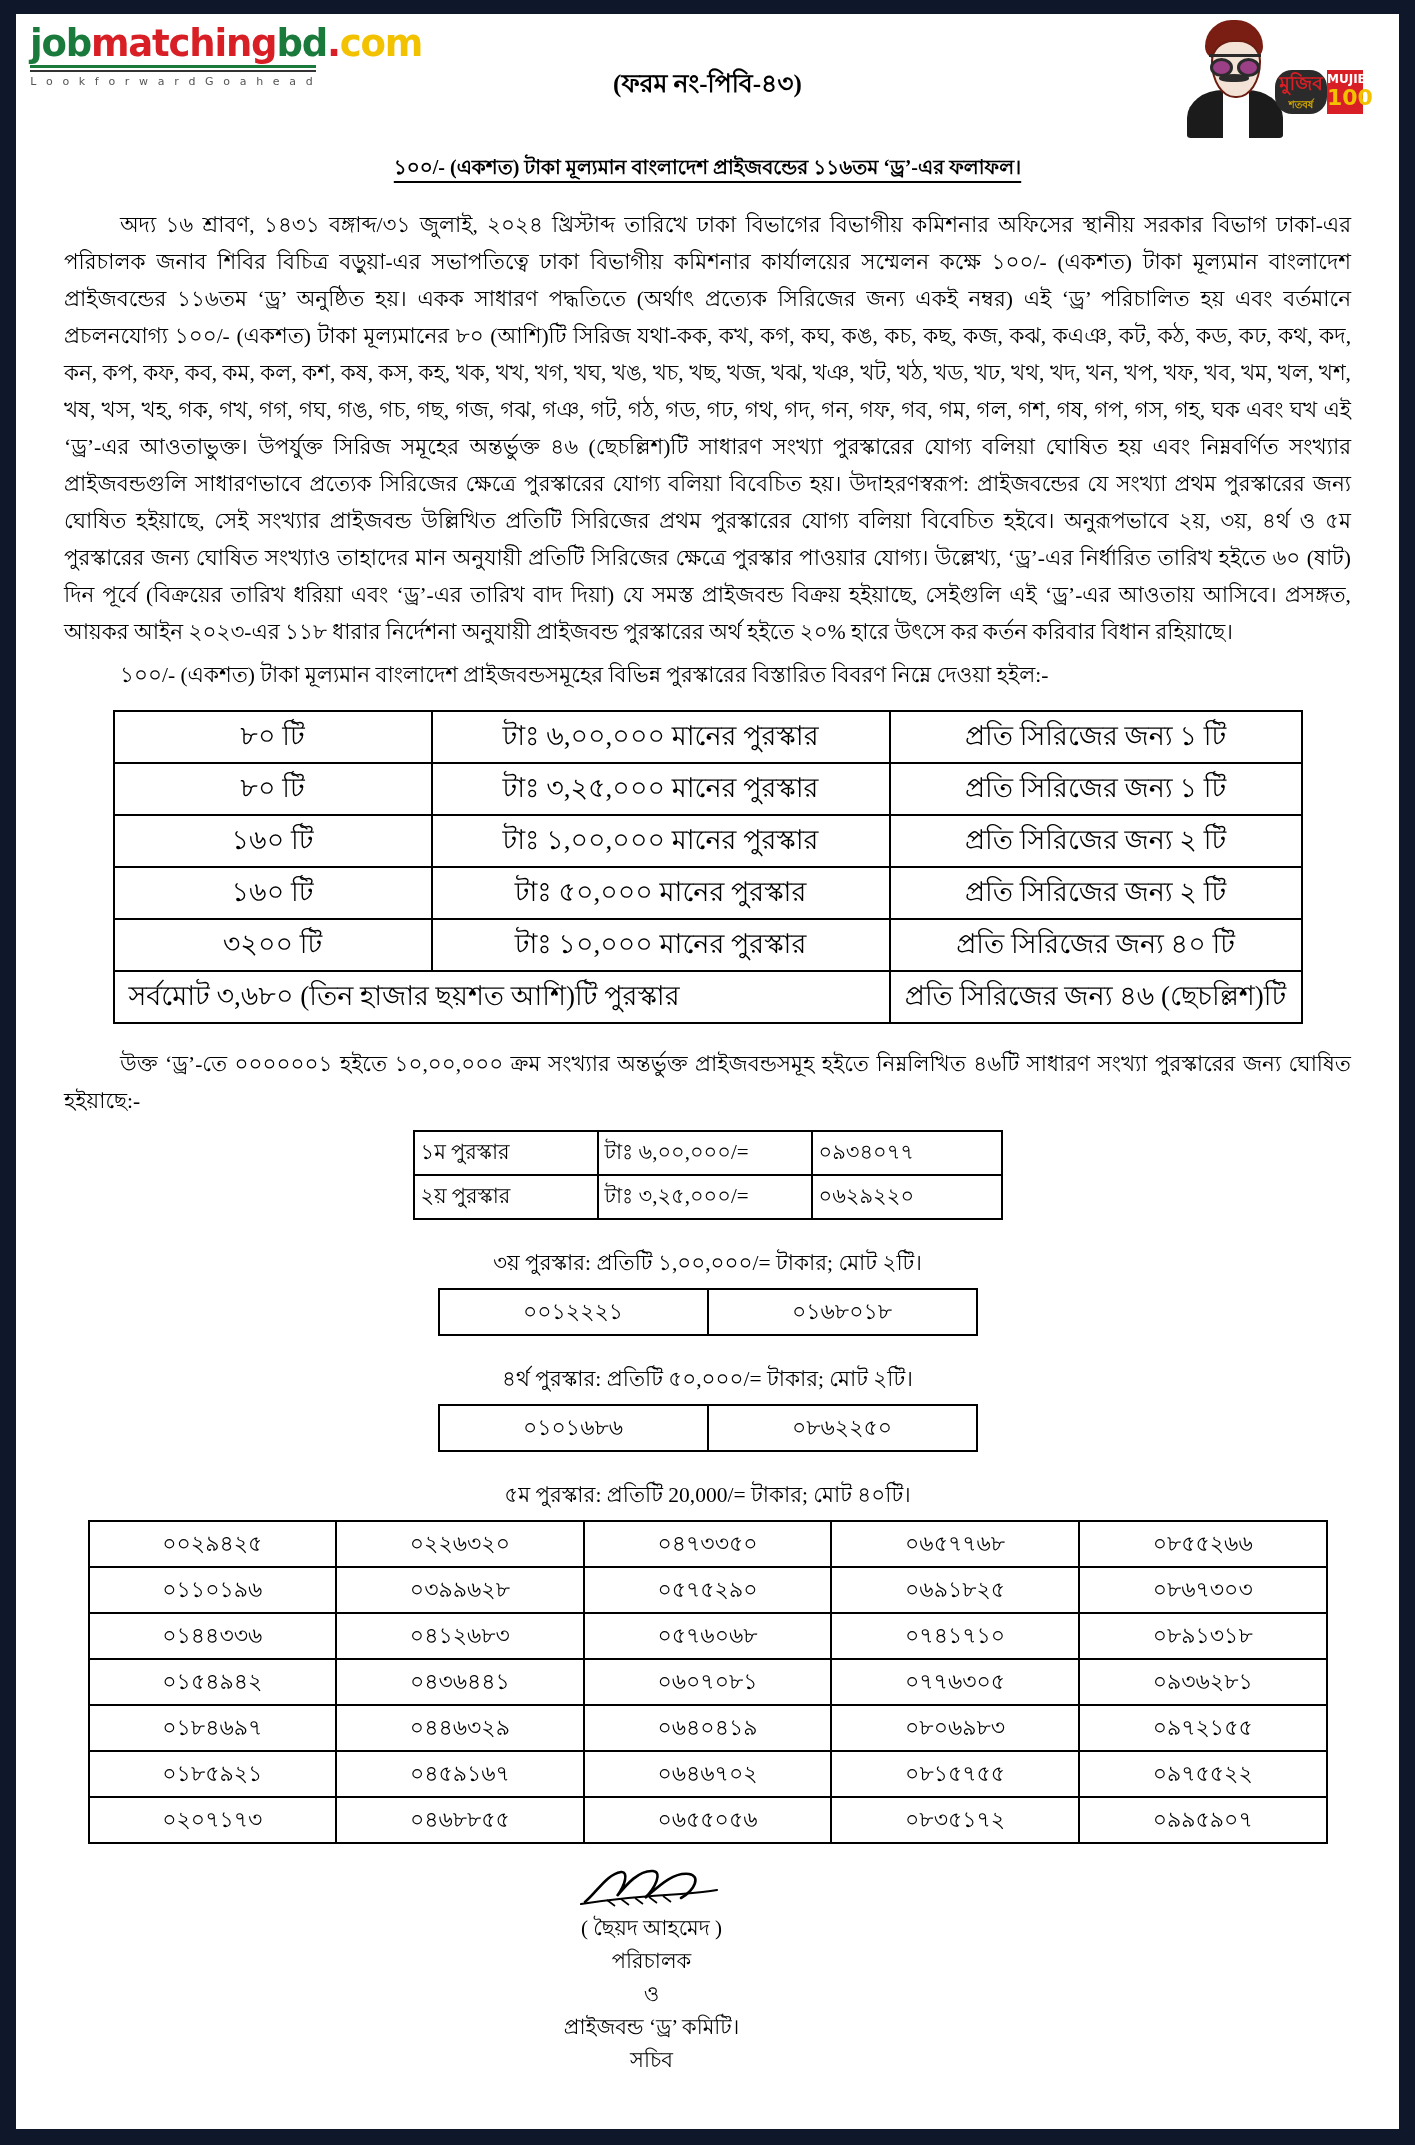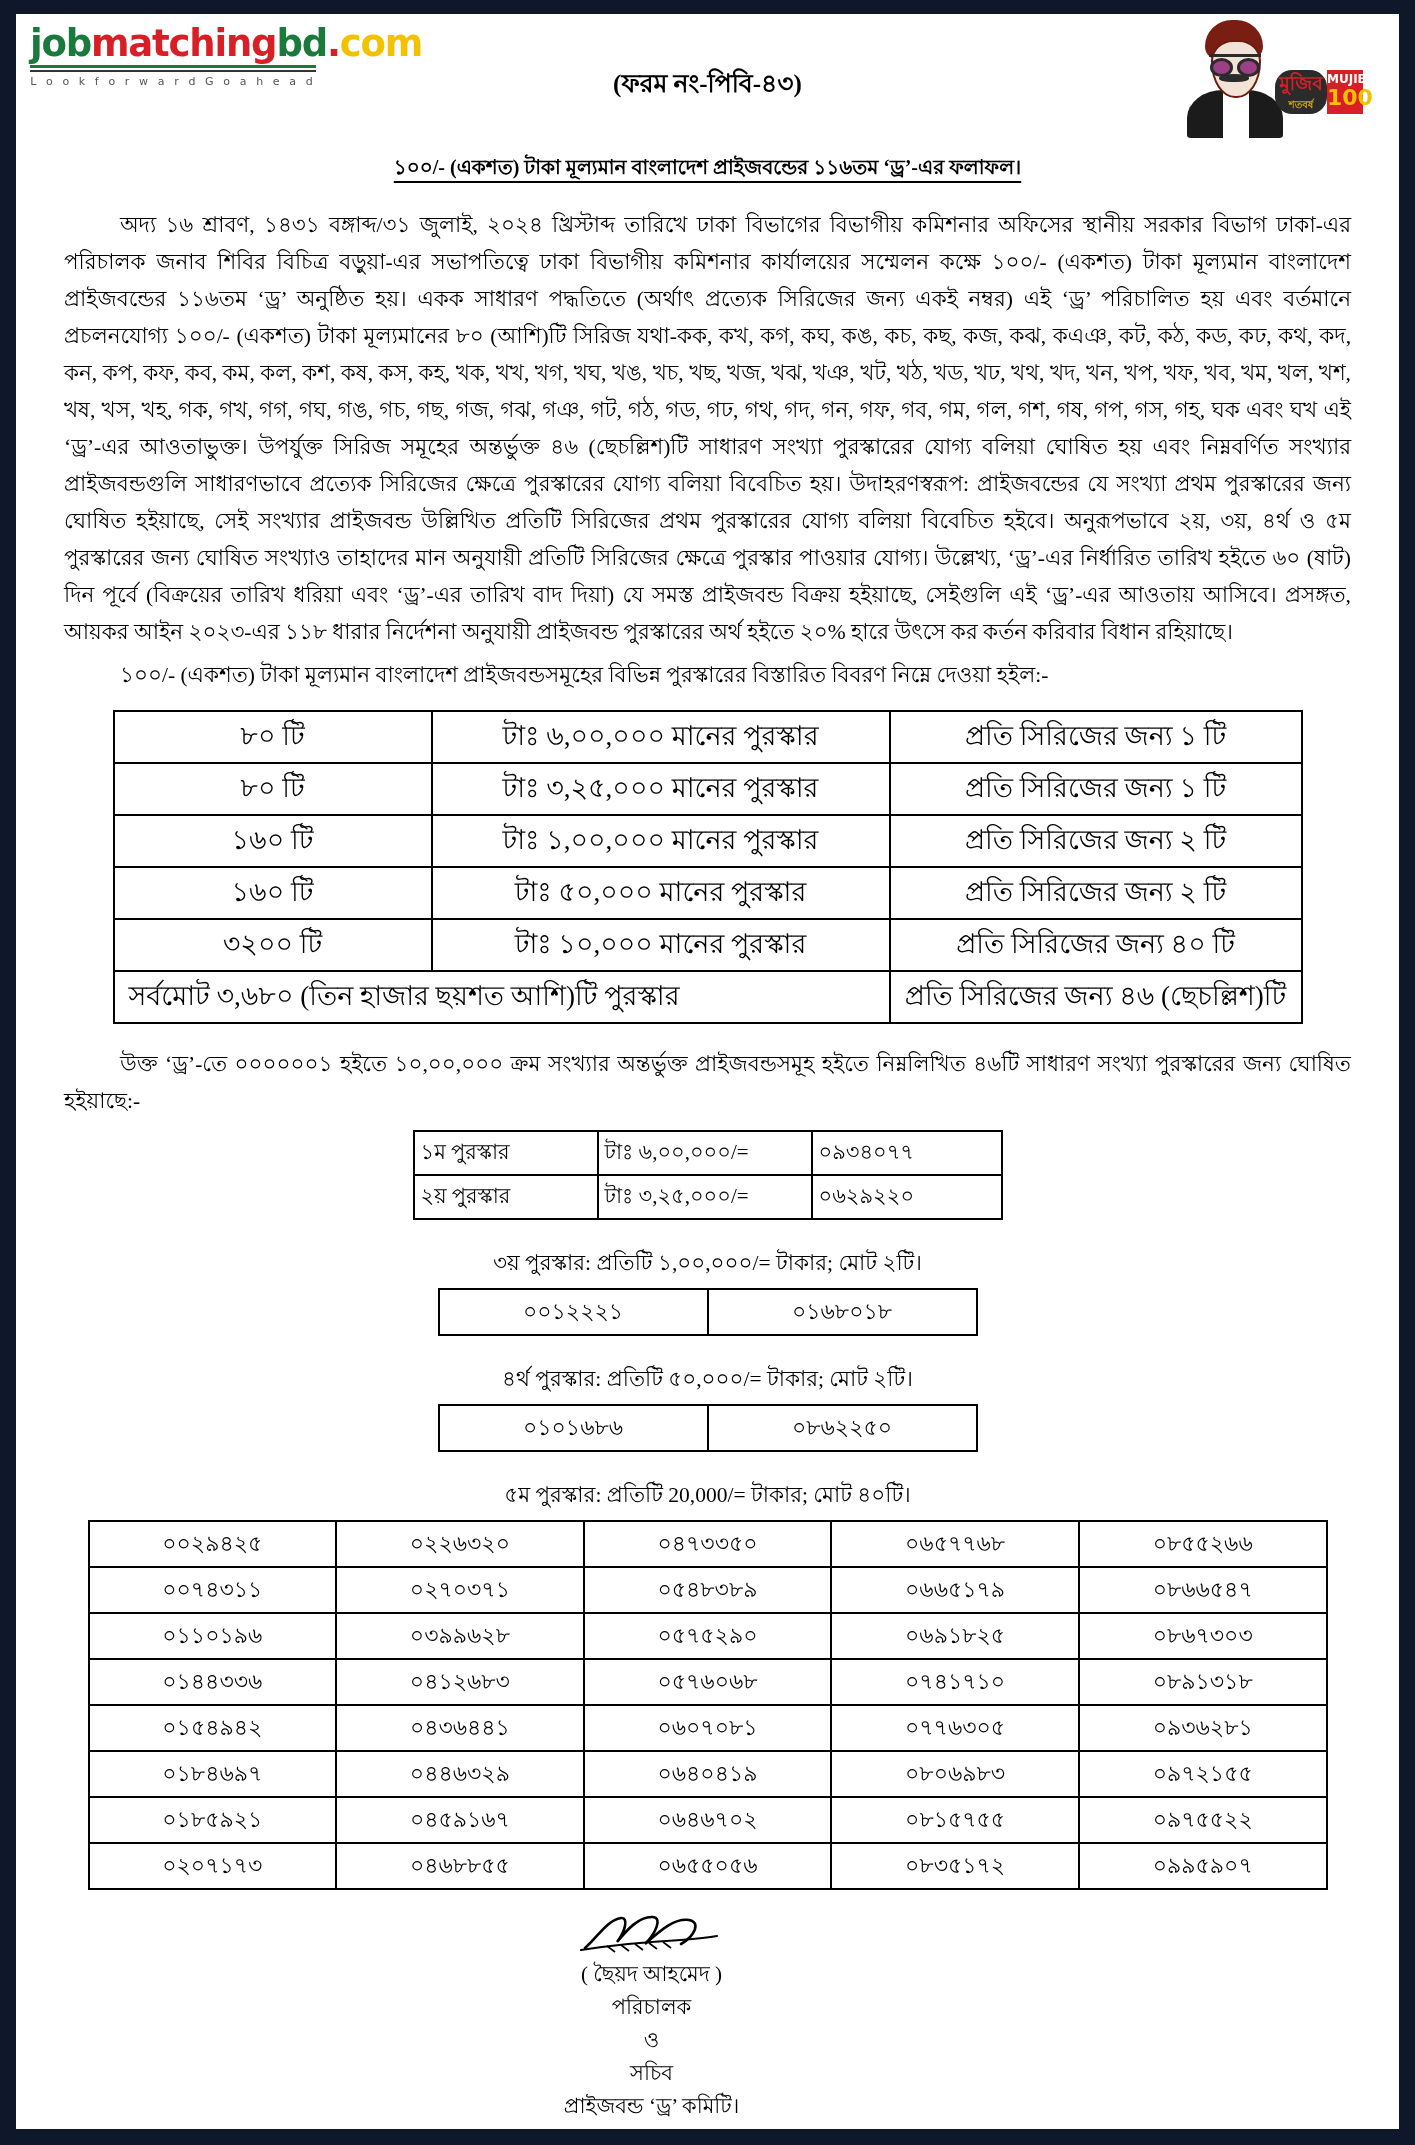--- a/index.html
+++ b/index.html
@@ -430,27 +430,20 @@
       <table class="tbl-fifth">
         <tbody>
           <tr>
             <td>০০২৯৪২৫</td>
             <td>০২২৬৩২০</td>
             <td>০৪৭৩৩৫০</td>
             <td>০৬৫৭৭৬৮</td>
             <td>০৮৫৫২৬৬</td>
           </tr>
           <tr>
-            <td>০০৭৪৩১১</td>
-            <td>০২৭০৩৭১</td>
-            <td>০৫৪৮৩৮৯</td>
-            <td>০৬৬৫১৭৯</td>
-            <td>০৮৬৬৫৪৭</td>
-          </tr>
-          <tr>
             <td>০১১০১৯৬</td>
             <td>০৩৯৯৬২৮</td>
             <td>০৫৭৫২৯০</td>
             <td>০৬৯১৮২৫</td>
             <td>০৮৬৭৩০৩</td>
           </tr>
           <tr>
             <td>০১৪৪৩৩৬</td>
             <td>০৪১২৬৮৩</td>
             <td>০৫৭৬০৬৮</td>
@@ -492,19 +485,19 @@
         <div class="signature-mark">
           <svg width="150" height="44" viewBox="0 0 150 44" xmlns="http://www.w3.org/2000/svg">
             <path d="M8 36 C 20 26, 30 8, 44 6 C 52 5, 48 20, 40 30 C 50 18, 62 4, 76 5 C 86 6, 78 22, 68 32 C 82 20, 96 6, 112 8 C 124 10, 118 24, 104 32" fill="none" stroke="#000" stroke-width="2.6" stroke-linecap="round"></path>
             <path d="M4 38 C 30 34, 66 30, 104 28 C 118 27, 130 26, 140 24" fill="none" stroke="#000" stroke-width="2.2" stroke-linecap="round"></path>
             <path d="M30 34 L 38 40 M44 33 L 52 39 M58 32 L 66 38 M72 31 L 80 37 M86 30 L 94 36" fill="none" stroke="#000" stroke-width="1.6"></path>
           </svg>
         </div>
         <div class="sign-line">( ছৈয়দ আহমেদ )</div>
         <div class="sign-line">পরিচালক</div>
         <div class="sign-line">ও</div>
+        <div class="sign-line">প্রাইজবন্ড ‘ড্র’ কমিটি।</div>
         <div class="sign-line">সচিব</div>
-        <div class="sign-line">প্রাইজবন্ড ‘ড্র’ কমিটি।</div>
       </div>
 
     </div>
   </div>
 </div>
 
 </body></html>

